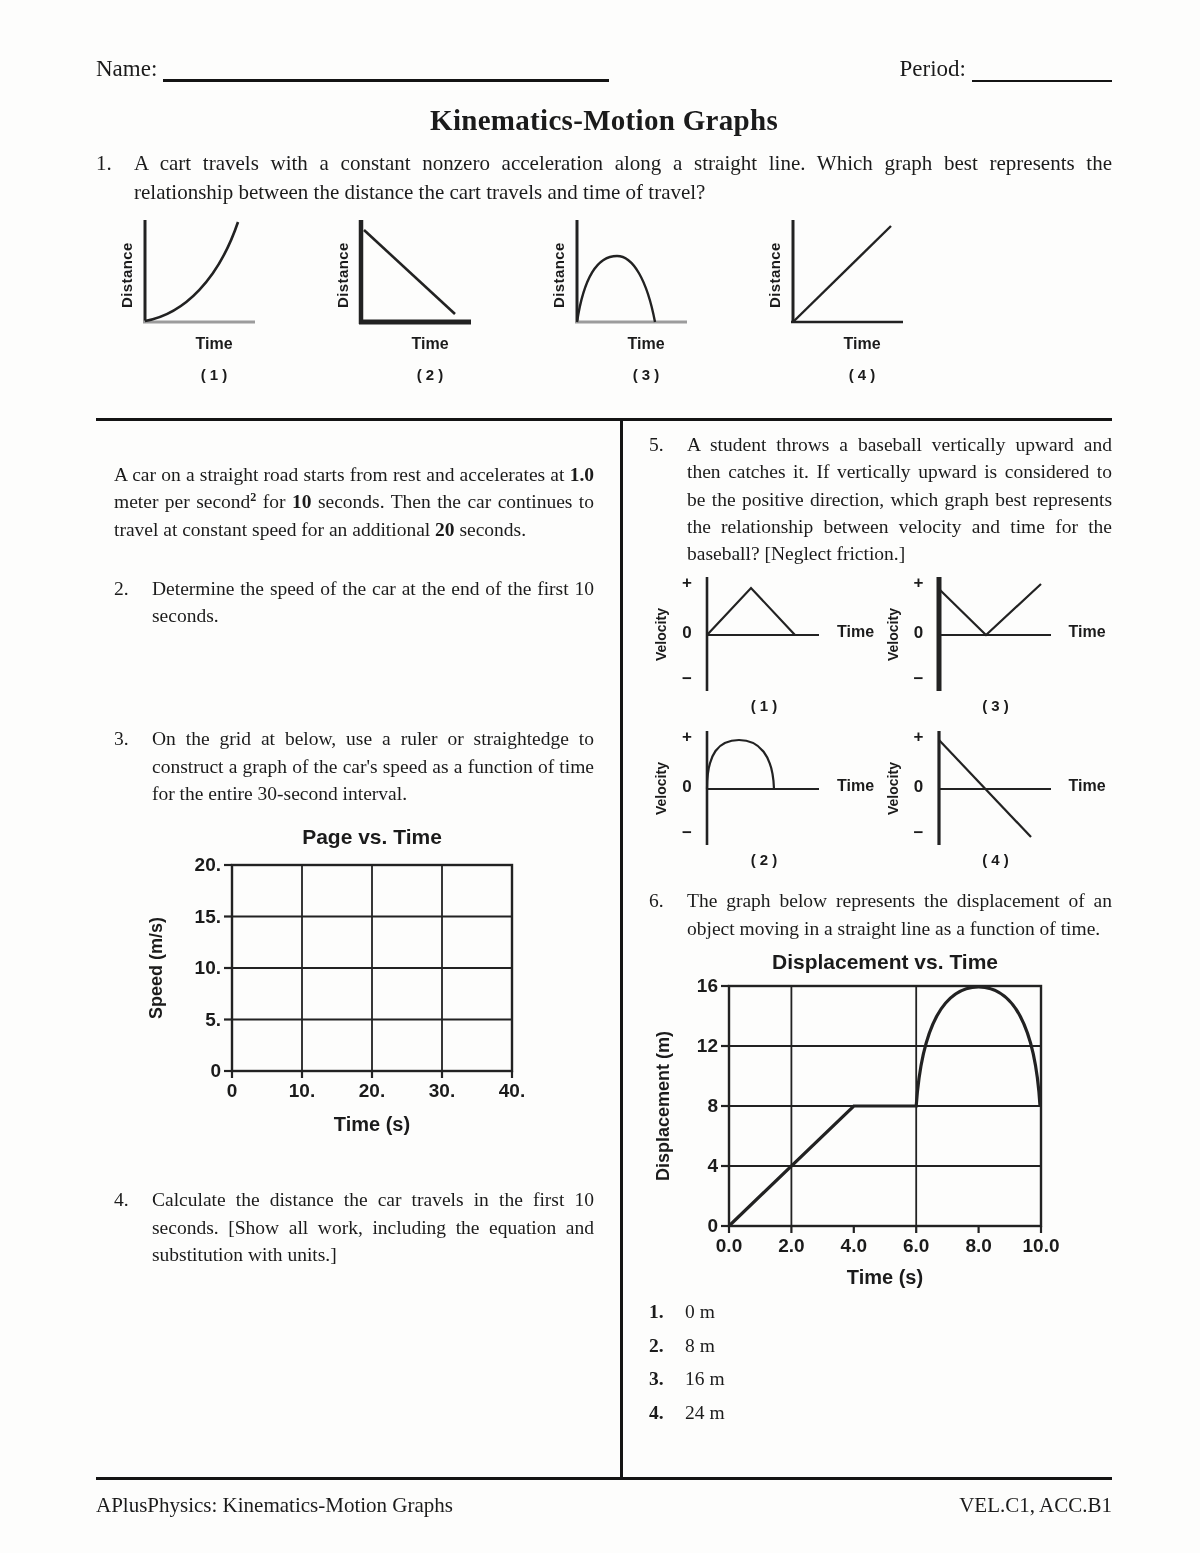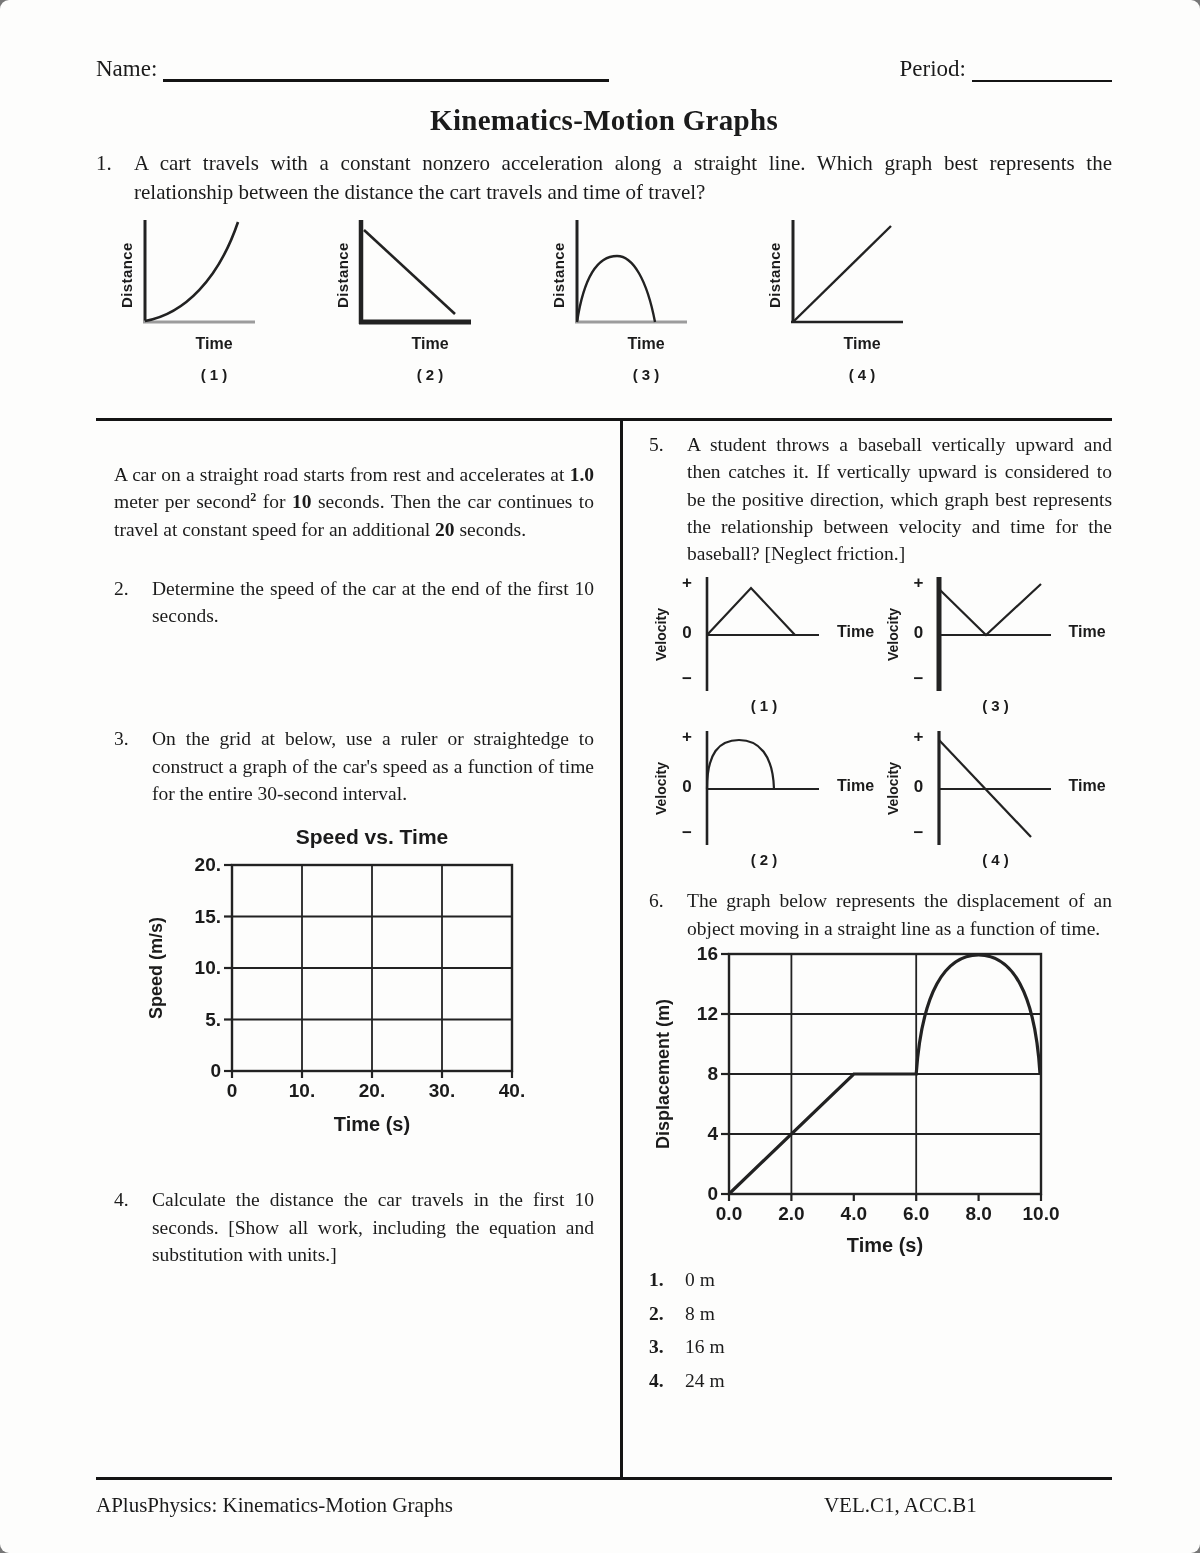--- a/index.html
+++ b/index.html
@@ -1,21 +1,20 @@
 <!DOCTYPE html>
 <html><head>
 <meta charset="utf-8">
 <style>
   * { margin:0; padding:0; box-sizing:border-box; }
   body { background:#777; }
   .page {
     position:relative; width:1200px; height:1553px; margin:0 auto;
     background:#fdfdfc; color:#1b1b1b; overflow:hidden;
     font-family:"Liberation Serif", serif;
-    border-radius:9px;
   }
   .inner { padding:56px 88px 0 96px; }
 
   
   .hdr { display:flex; align-items:flex-end; font-size:23px; }
   .hline { display:inline-block; border-bottom:3px solid #141414; margin-left:6px; }
   .nline { width:446px; }
   .pline { width:140px; border-bottom-width:2.5px; }
   .pergrp { margin-left:auto; display:flex; align-items:flex-end;justify-content:space-between; }
 
@@ -85,21 +84,21 @@
   .q6i { margin-top:14px; }
   .q6q { margin-top:16px; text-align:justify; }
   .choices { margin-top:6px; }
   .chrow { display:flex; line-height:1.72; }
   .cn { width:36px; font-weight:bold; }
 
   
   .footer { position:absolute; left:96px; right:88px; top:1477px; border-top:3px solid #141414;
             padding-top:13px; display:flex; font-size:21px; }
   .footer .fl { flex:1.4; }
-  .footer .fc { flex:1; text-align:center; }
+  .footer .fc { flex:1; text-align:right; }
   .footer .fr { flex:1.4; text-align:right; }
 
   .ink { stroke:#222; fill:none; }
 </style>
 </head>
 <body>
 
 <div class="page">
   <div class="inner">
 
@@ -186,21 +185,21 @@
         <span class="qnum">2.</span>
         <p class="qtext">Determine the speed of the car at the end of the first 10 seconds.</p>
       </div>
 
       <div class="qitem q3i">
         <span class="qnum">3.</span>
         <p class="qtext">On the grid at below, use a ruler or straightedge to construct a graph of the car's speed as a function of time for the entire 30-second interval.</p>
       </div>
 
       <div class="schart">
-        <div class="ctitle">Speed vs. Time</div>
+        <div class="ctitle">Page vs. Time</div>
         <div class="plot splot">
           <svg viewBox="0 0 280 206">
             <rect class="ink" x="0" y="0" width="280" height="206" stroke-width="2.4"></rect>
             <line class="ink" x1="70" y1="0" x2="70" y2="206" stroke-width="1.8"></line>
             <line class="ink" x1="140" y1="0" x2="140" y2="206" stroke-width="1.8"></line>
             <line class="ink" x1="210" y1="0" x2="210" y2="206" stroke-width="1.8"></line>
             <line class="ink" x1="0" y1="51.5" x2="280" y2="51.5" stroke-width="1.8"></line>
             <line class="ink" x1="0" y1="103" x2="280" y2="103" stroke-width="1.8"></line>
             <line class="ink" x1="0" y1="154.5" x2="280" y2="154.5" stroke-width="1.8"></line>
             <g stroke="#222" stroke-width="2.2">
@@ -303,20 +302,21 @@
         </div>
 
       </div>
 
       <div class="qitem q6i">
         <span class="qnum">6.</span>
         <p class="qtext">The graph below represents the displacement of an object moving in a straight line as a function of time.</p>
       </div>
 
       <div class="dchart">
+        <div class="ctitle">Displacement vs. Time</div>
         <div class="plot dplot">
           <svg viewBox="0 0 312 240">
             <rect class="ink" x="0" y="0" width="312" height="240" stroke-width="2.4"></rect>
             <line class="ink" x1="62.4" y1="0" x2="62.4" y2="240" stroke-width="1.8"></line>
             <line class="ink" x1="187.2" y1="0" x2="187.2" y2="240" stroke-width="1.8"></line>
             <line class="ink" x1="0" y1="60" x2="312" y2="60" stroke-width="1.8"></line>
             <line class="ink" x1="0" y1="120" x2="312" y2="120" stroke-width="1.8"></line>
             <line class="ink" x1="0" y1="180" x2="312" y2="180" stroke-width="1.8"></line>
             <g stroke="#222" stroke-width="2.2">
               <line x1="0" y1="240" x2="0" y2="247"></line>

